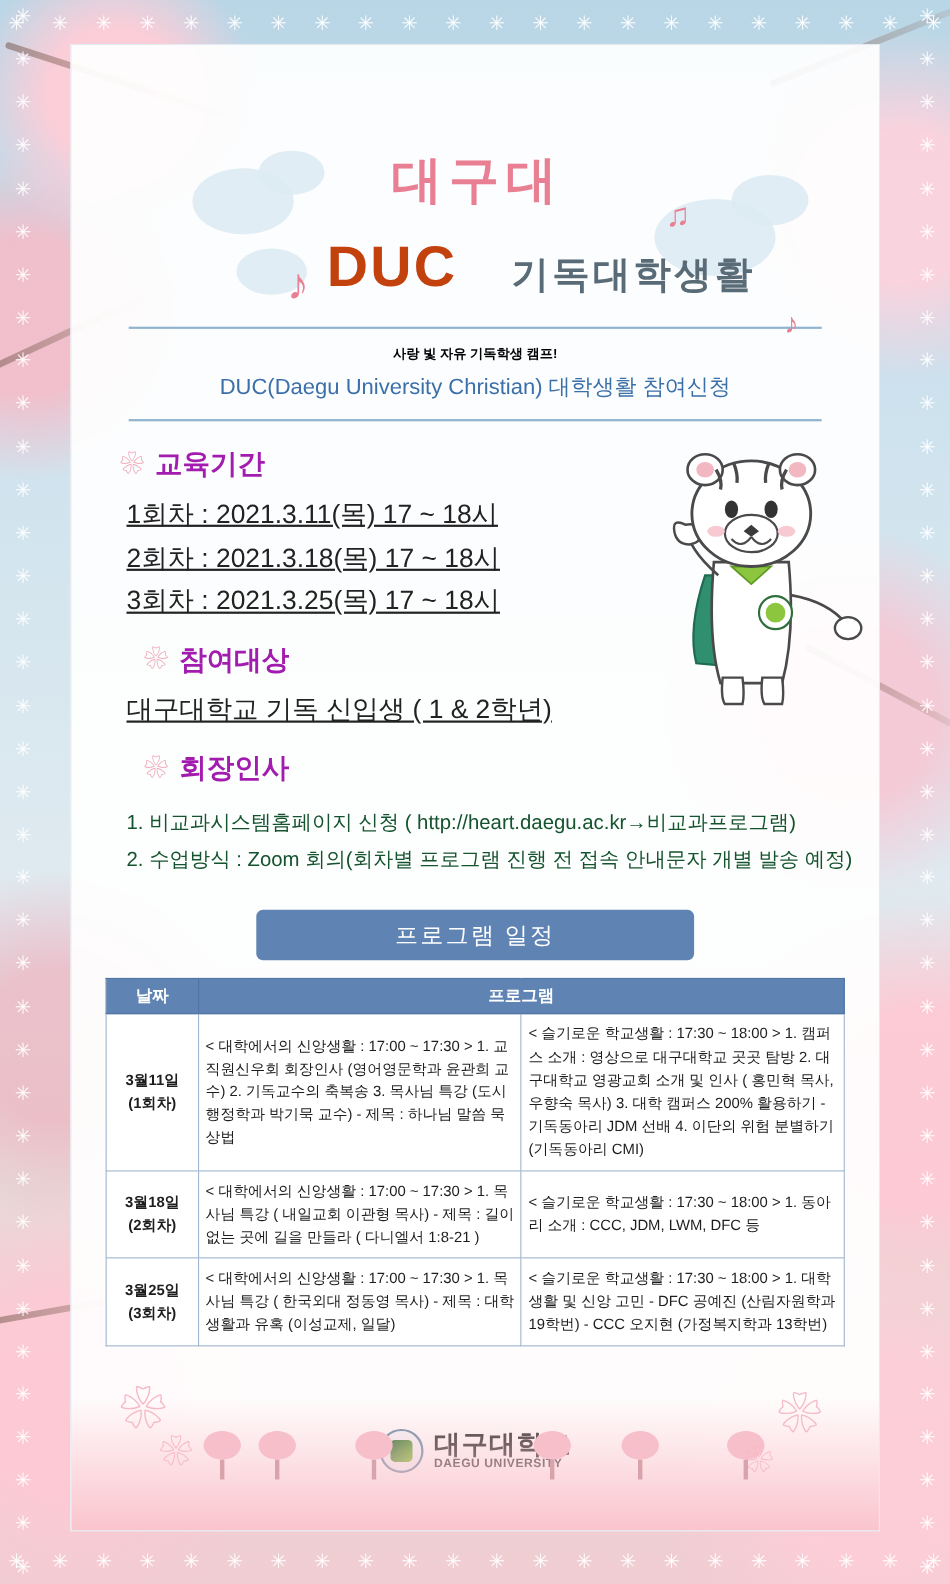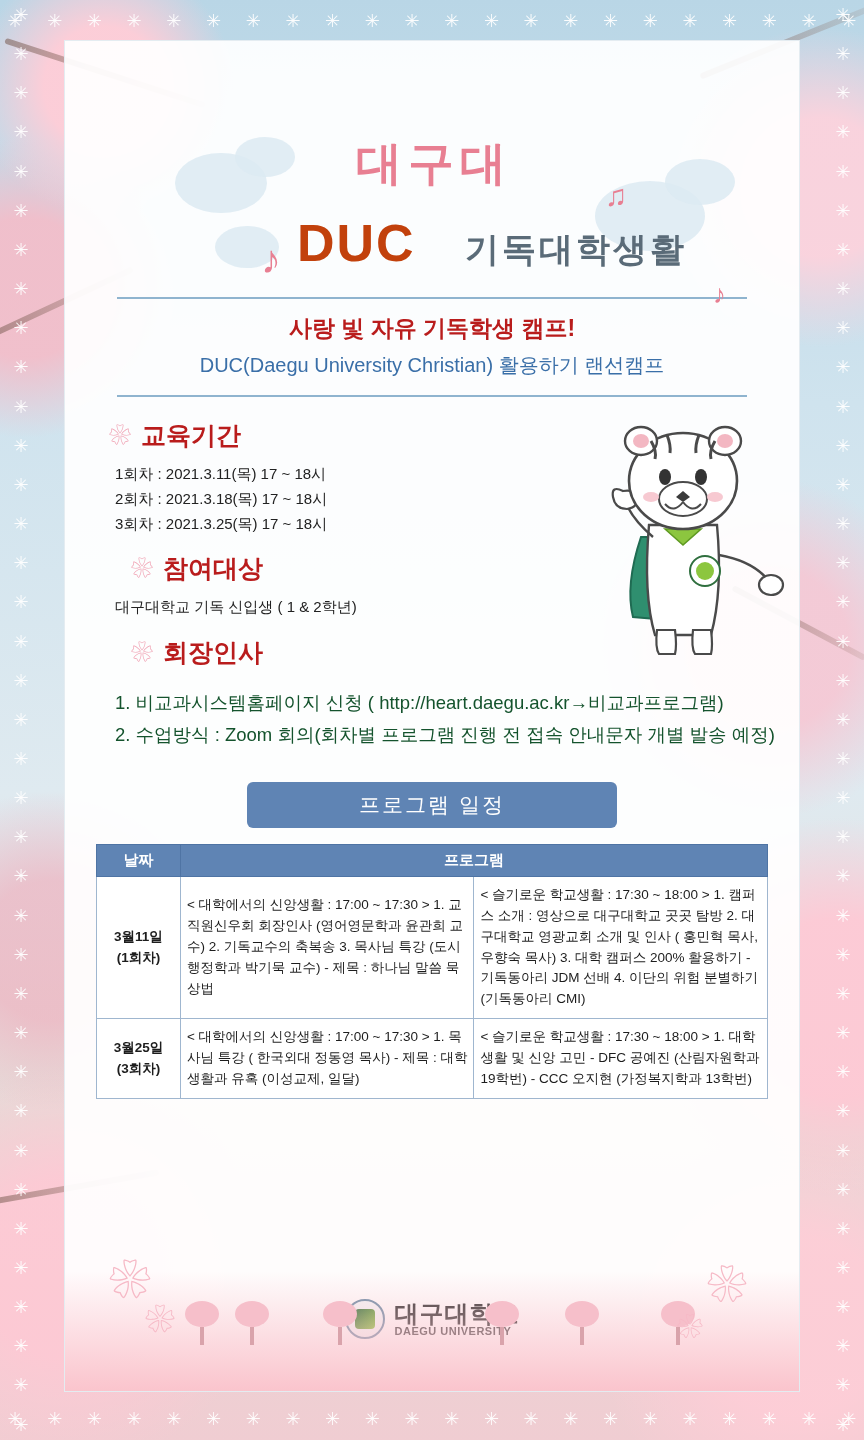--- a/index.html
+++ b/index.html
@@ -104,44 +104,44 @@
   .n3 { left:648px; top:238px; font-size:26px; }
 
   
   .subtitle-wrap {
     margin: 6px 52px 0 52px;
     border-top:2px solid #8fb4cf;
     border-bottom:2px solid #8fb4cf;
     padding:14px 0 16px 0;
     text-align:center;
   }
-  .sub1 { color:#b91c1c; font-size:23px; font-weight:bold; margin-bottom:8px; }
+  .sub1 { color:#000000; font-size:12px; font-weight:bold; margin-bottom:8px; }
   .sub2 { color:#3a6fa8; font-size:20px; }
 
   
   .info { position:relative; padding: 22px 0 0 44px; }
   .sec-head {
     display:flex; align-items:center; gap:10px;
     margin: 0 0 10px 0;
   }
   .sec-head.indent { padding-left:22px; }
   .blossom { color:#f0a3b4; font-size:22px; line-height:1; }
-  .sec-title { font-size:25px; color:#b91c1c; font-weight:bold; }
-  .info-line { font-size:15px; color:#222; line-height:1.65; padding-left:6px; }
+  .sec-title { font-size:25px; color:#a21caf; font-weight:bold; }
+  .info-line { font-size:24px; color:#222; line-height:1.65; padding-left:6px;text-decoration:underline; }
   .gap { height:16px; }
 
   .apply-list { padding: 2px 0 0 6px; }
   .apply-list li { font-size:18.5px; color:#14532d; line-height:1.75; list-style:none; }
 
   
   .mascot { position:absolute; right:10px; top:8px; width:210px; height:270px; }
 
   
   .prog-banner {
-    width:370px; margin: 30px auto 16px auto;
+    width:398px; margin: 30px auto 16px auto;
     background:#5f84b4; color:#fff; text-align:center;
     font-size:21px; padding:9px 0; border-radius:6px;
     letter-spacing:2px;
   }
   table.sched {
     width:672px; margin:0 auto; border-collapse:collapse;
     background:#fff;
   }
   table.sched th {
     background:#5f84b4; color:#fff; font-size:15px; font-weight:bold;
@@ -342,21 +342,21 @@
     <div class="title-duc">DUC</div>
     <div class="title-sub-art">기독대학생활</div>
 
     <div class="note n1">♫</div>
     <div class="note n2">♪</div>
     <div class="note n3">♪</div>
   </div>
 
   <div class="subtitle-wrap">
     <div class="sub1">사랑 빛 자유 기독학생 캠프!</div>
-    <div class="sub2">DUC(Daegu University Christian) 활용하기 랜선캠프</div>
+    <div class="sub2">DUC(Daegu University Christian) 대학생활 참여신청</div>
   </div>
 
   <div class="info">
 
     <svg class="mascot" viewBox="0 0 210 270">
 
       <path d="M62 132 q-16 48 -8 80 l46 4 q-10 -44 -6 -84 z" fill="#2f8f6f" stroke="#1f6b52" stroke-width="2"></path>
 
       <path d="M70 120 q-6 70 6 110 l56 0 q12 -44 6 -110 z" fill="#ffffff" stroke="#4a4a4a" stroke-width="2.4"></path>
 
@@ -445,20 +445,30 @@
  2. 기독교수의 축복송
  3. 목사님 특강 (도시행정학과 박기묵 교수)
     - 제목 : 하나님 말씀 묵상법</td>
         <td class="cell">&lt; 슬기로운 학교생활 : 17:30 ~ 18:00 &gt;
   1. 캠퍼스 소개 : 영상으로 대구대학교 곳곳 탐방
   2. 대구대학교 영광교회 소개 및 인사
      ( 홍민혁 목사, 우향숙 목사)
   3. 대학 캠퍼스 200% 활용하기
       - 기독동아리 JDM 선배
   4. 이단의 위험 분별하기 (기독동아리 CMI)</td>
+      </tr>
+      <tr>
+        <td class="date">3월18일
+(2회차)</td>
+        <td class="cell">&lt; 대학에서의 신앙생활 : 17:00 ~ 17:30 &gt;
+ 1. 목사님 특강 ( 내일교회 이관형 목사)
+    - 제목 : 길이없는 곳에 길을 만들라
+          ( 다니엘서 1:8-21 )</td>
+        <td class="cell">&lt; 슬기로운 학교생활 : 17:30 ~ 18:00 &gt;
+  1. 동아리 소개 : CCC, JDM, LWM, DFC 등</td>
       </tr>
       <tr>
         <td class="date">3월25일
 (3회차)</td>
         <td class="cell">&lt; 대학에서의 신앙생활 : 17:00 ~ 17:30 &gt;
  1. 목사님 특강 ( 한국외대 정동영 목사)
     - 제목 : 대학생활과 유혹 (이성교제, 일달)</td>
         <td class="cell">&lt; 슬기로운 학교생활 : 17:30 ~ 18:00 &gt;
   1. 대학생활 및 신앙 고민
  - DFC 공예진 (산림자원학과 19학번)

